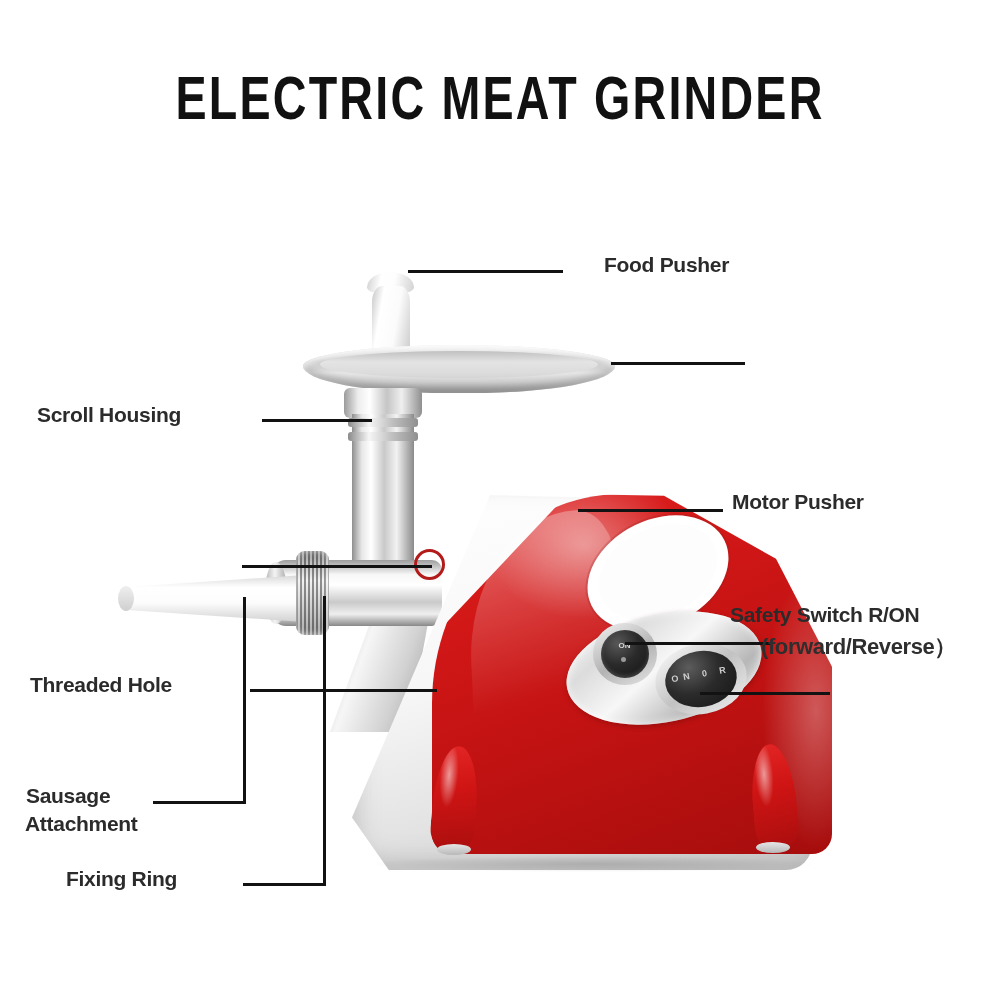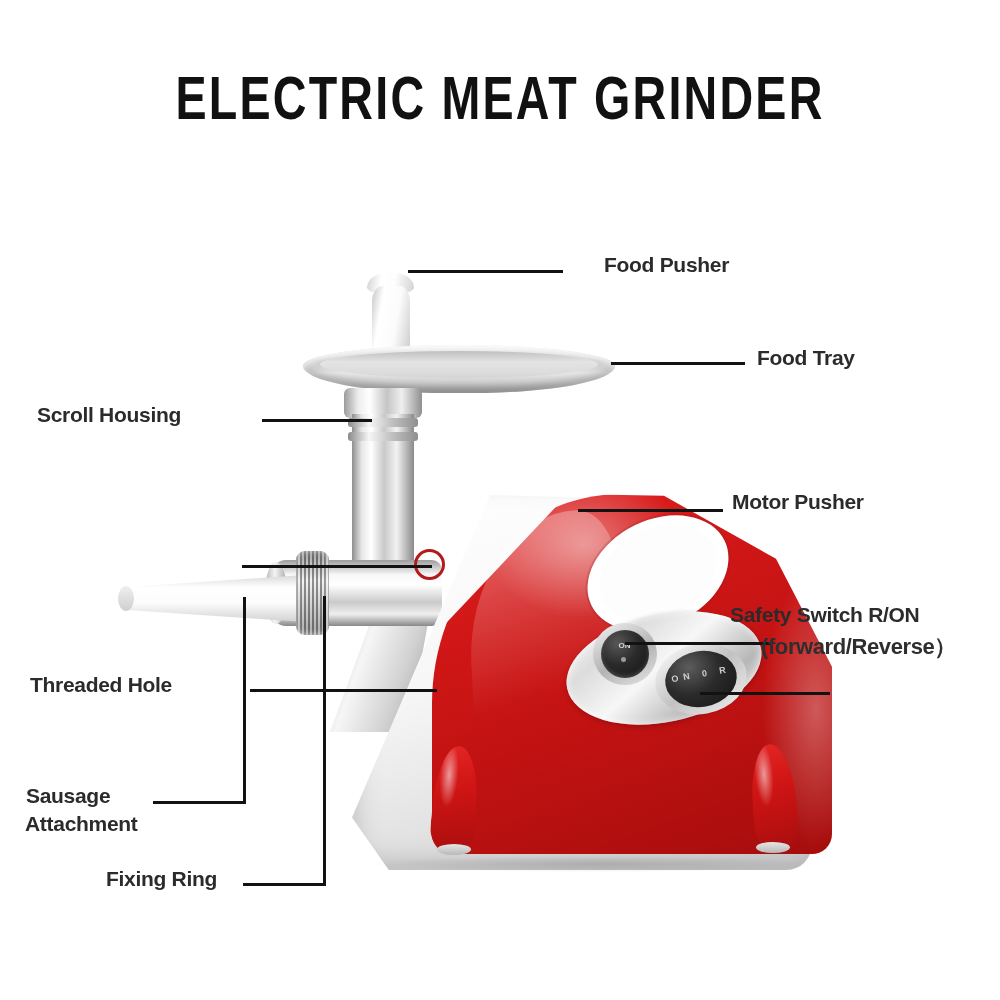--- a/index.html
+++ b/index.html
@@ -407,31 +407,30 @@
   <div class="lead-v" style="left:243px; top:597px; height:95px;"></div>
 
   <div class="lead-h" style="left:153px; top:801px; width:90px;"></div>
   <div class="lead-v" style="left:243px; top:689px; height:115px;"></div>
 
   <div class="lead-h" style="left:243px; top:883px; width:83px;"></div>
   <div class="lead-v" style="left:323px; top:596px; height:290px;"></div>
 
   <div class="label big" style="left:604px; top:254px;">Food Pusher</div>
 
-  <div class="label big" style="left:757px; top:347px;">Food Tray</div>
 
   <div class="label big" style="left:37px; top:404px;">Scroll Housing</div>
 
 
   <div class="label big" style="left:732px; top:491px;">Motor Pusher</div>
 
   <div class="label big" style="left:730px; top:604px;">Safety Switch R/ON</div>
   <div class="label sub" style="left:761px; top:636px;">(forward/Reverse）</div>
 
 
   <div class="label big" style="left:30px; top:674px;">Threaded Hole</div>
 
   <div class="label big" style="left:26px; top:785px;">Sausage</div>
   <div class="label big" style="left:25px; top:813px;">Attachment</div>
 
-  <div class="label big" style="left:66px; top:868px;margin-left:40px;">Fixing Ring</div>
+  <div class="label big" style="left:66px; top:868px;">Fixing Ring</div>
 
 </div>
 
 </body></html>

